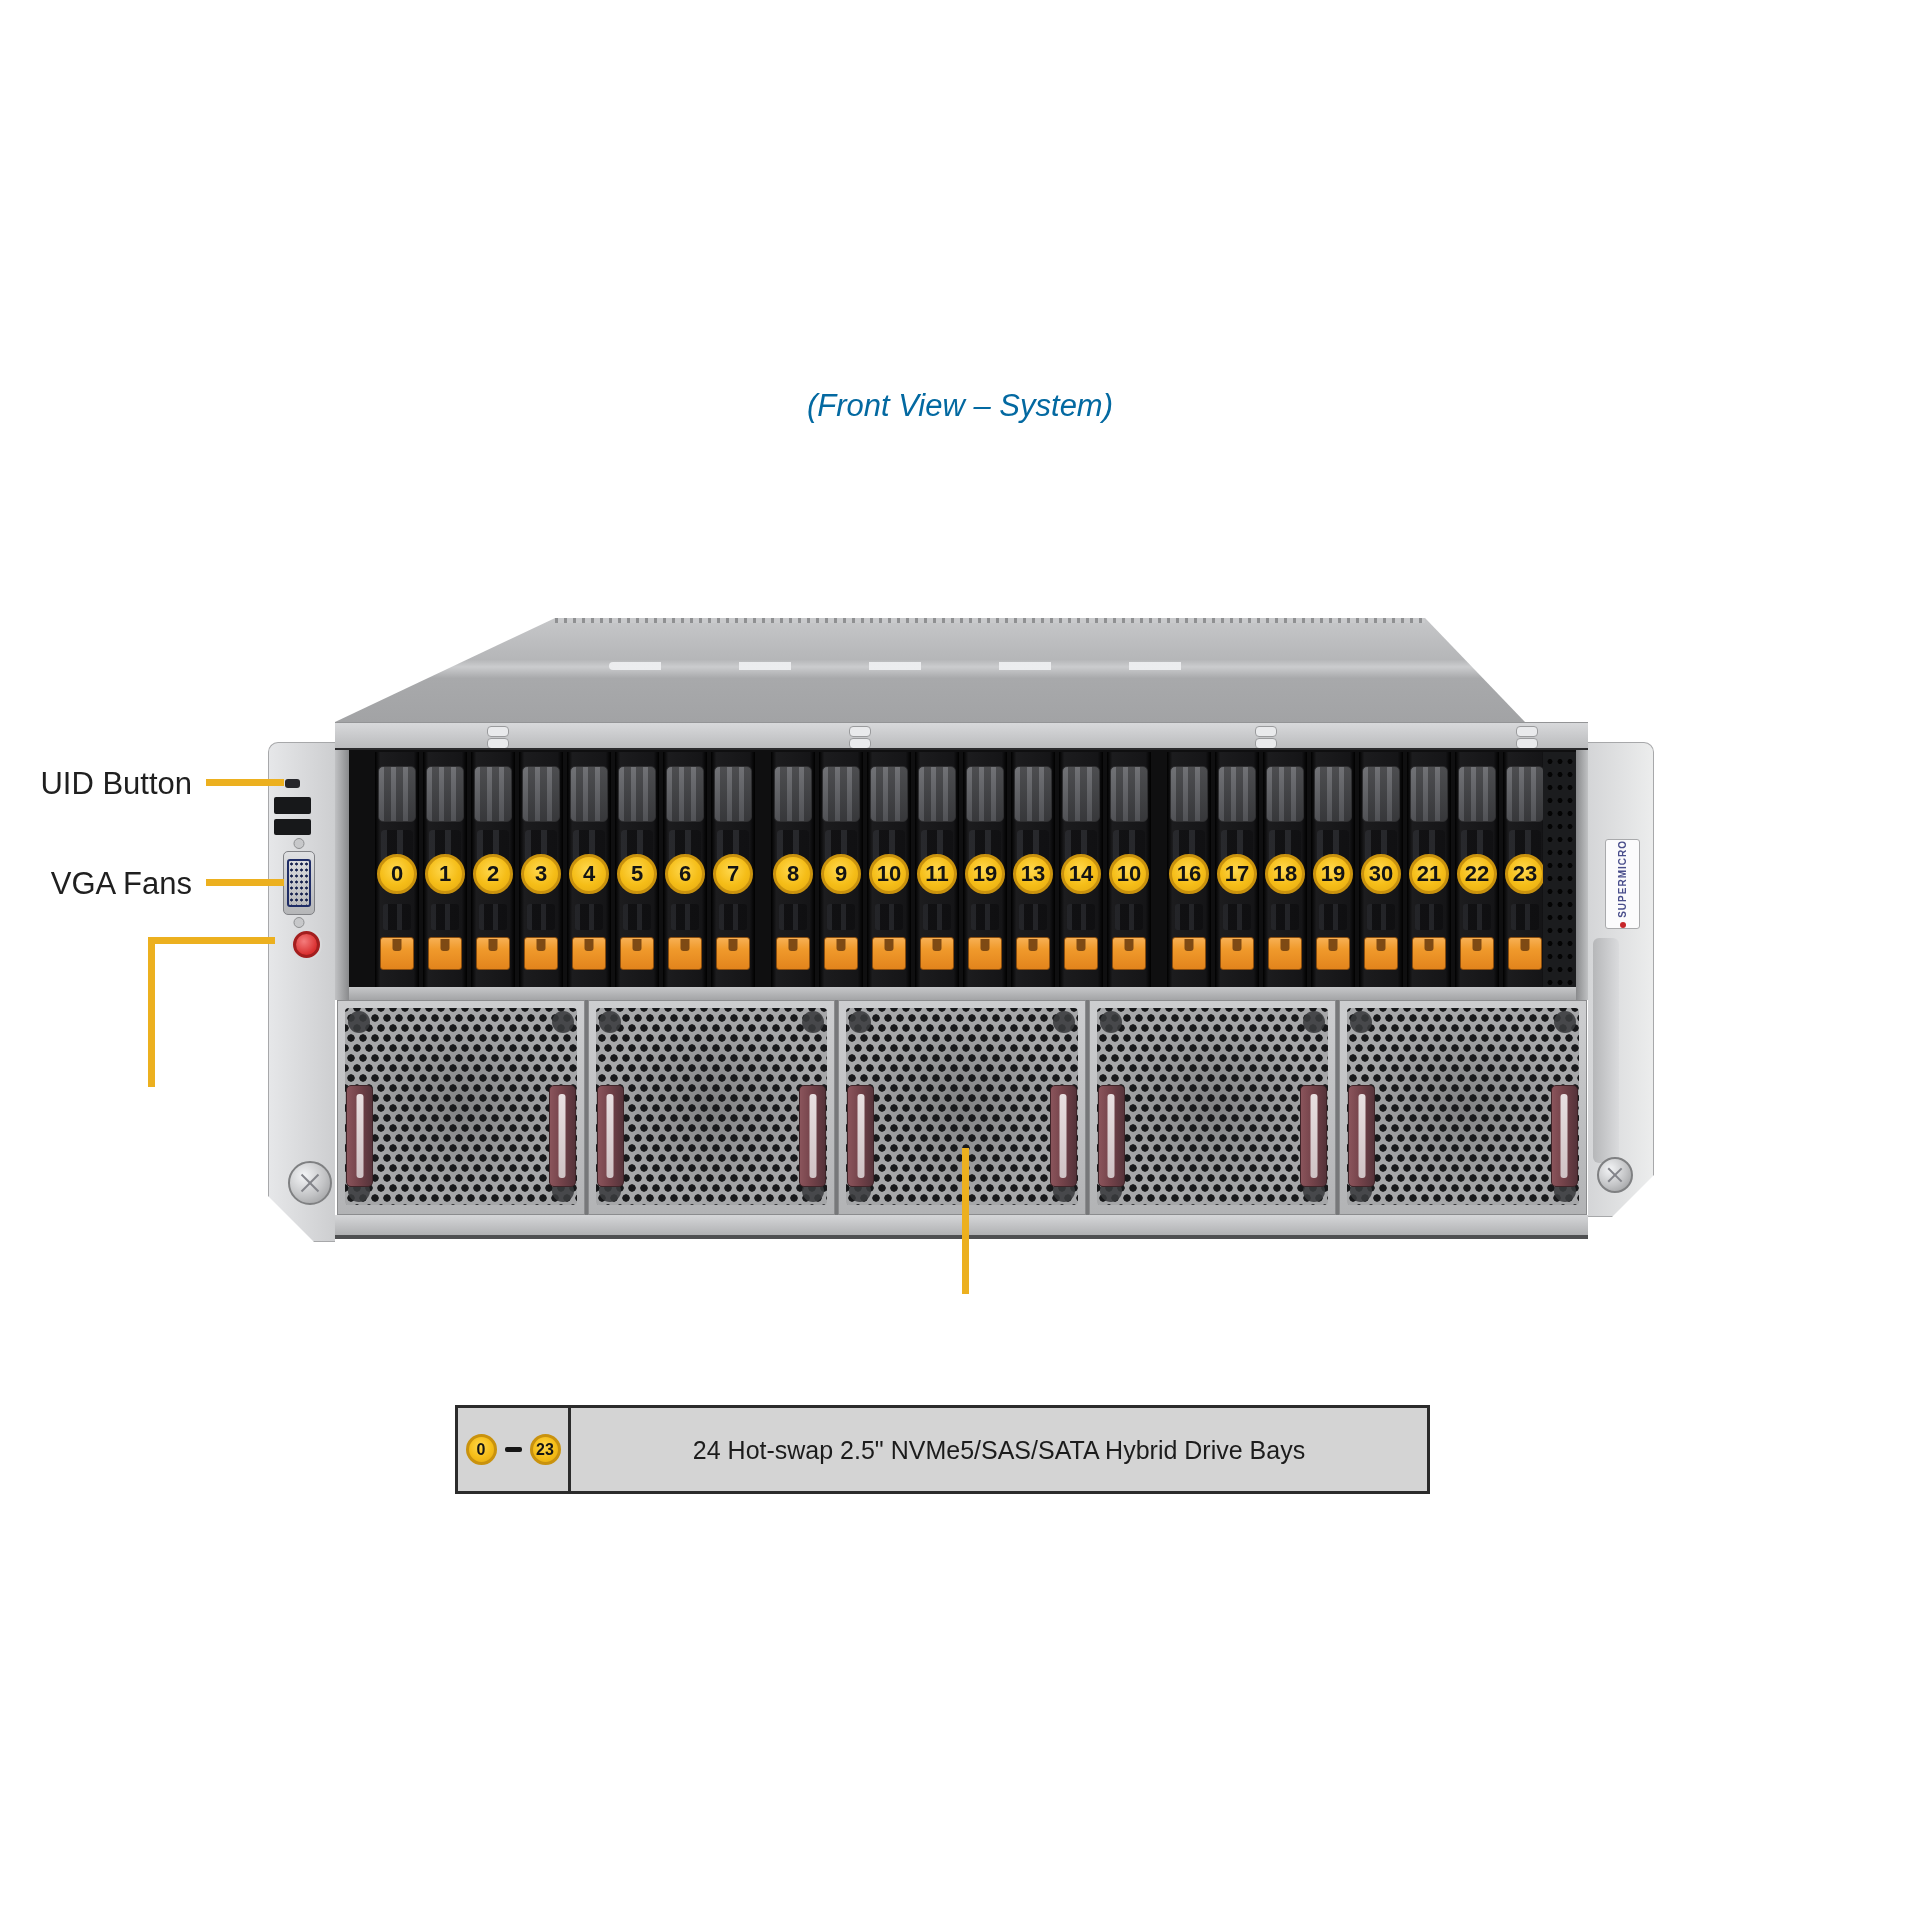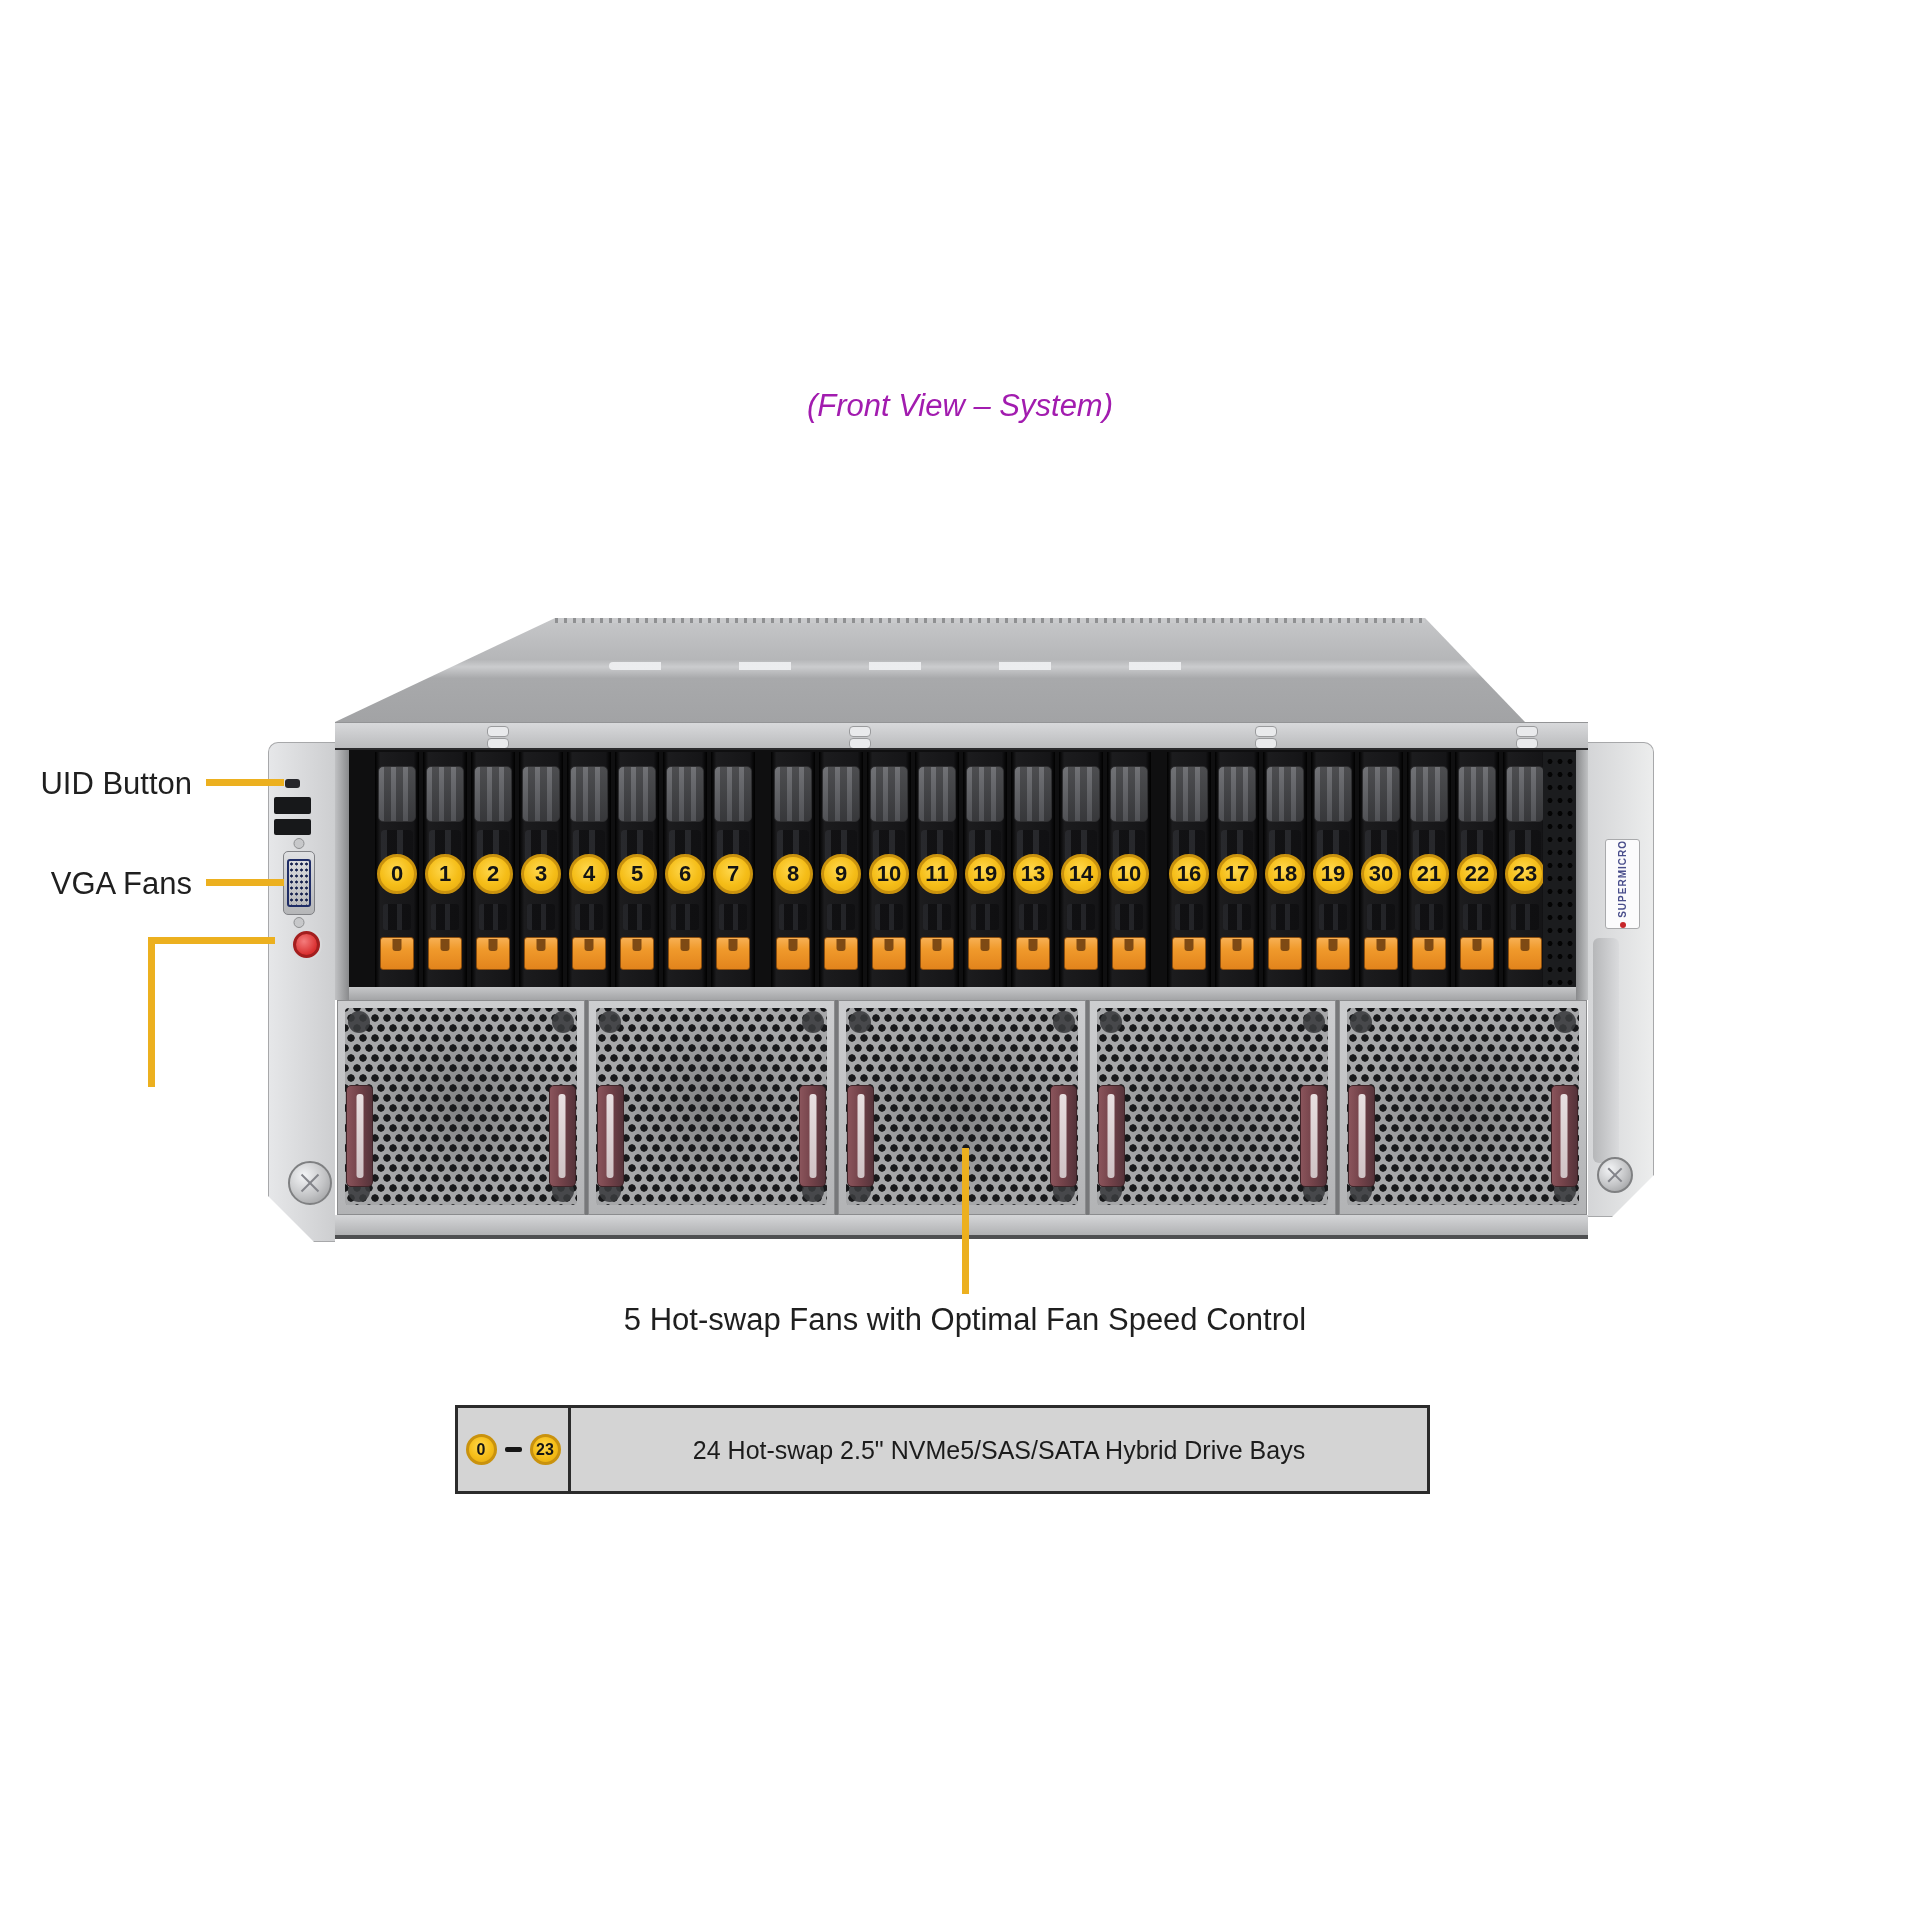--- a/index.html
+++ b/index.html
@@ -1,21 +1,21 @@
 <!DOCTYPE html>
 <html style="--callout-yellow: #ecb01f; --bay-number-yellow: #f5bd17; --bay-number-ring: #c9920e; --latch-orange: #f09a2c; --fan-handle-maroon: #74434a; --power-button-red: #d93030; --vga-blue: #4a63b5; --logo-blue: #4a4f8c; --logo-dot-red: #c6262a;"><head>
 <meta charset="utf-8">
 <style>
   html,body{margin:0;padding:0;background:#fff;}
   .canvas{position:relative;width:1920px;height:1920px;background:#ffffff;
           font-family:"Liberation Sans","DejaVu Sans",sans-serif;overflow:hidden;}
 
   
   .title{position:absolute;left:0;top:388px;width:1920px;text-align:center;
-         font-size:31px;font-style:italic;color:#a21caf;}
+         font-size:31px;font-style:italic;color:#0369a1;}
 
   
   .top-surface{position:absolute;left:335px;top:618px;width:1190px;height:104px;
     clip-path:polygon(18.5% 0,91.6% 0,100% 100%,0 100%);
     background:linear-gradient(180deg,#c6c7c9 0%,#b5b6b8 40%,#cbccce 47%,#a8a9ab 58%,#a2a3a5 100%);}
   .top-surface::before{content:'';position:absolute;left:18.5%;right:8.4%;top:0;height:5px;
     background:repeating-linear-gradient(90deg,#8f9092 0 3px,#c9cacc 3px 9px);}
   .top-surface::after{content:'';position:absolute;left:23%;right:25%;top:44px;height:8px;border-radius:4px;
     background:repeating-linear-gradient(90deg,rgba(238,239,241,.95) 0 52px,rgba(238,239,241,0) 52px 130px);}
 
@@ -424,21 +424,20 @@
   </div>
 
   <div class="callout-line" id="line-uid"></div>
   <div class="callout-line" id="line-vga"></div>
   <div class="callout-line" id="line-power-h"></div>
   <div class="callout-line" id="line-power-v"></div>
   <div class="callout-line" id="line-fan"></div>
 
   <div class="callout-label" id="label-uid">UID Button</div>
   <div class="callout-label" id="label-vga">VGA Fans</div>
-  <div class="callout-label" id="label-fan">5 Hot-swap Fans with Optimal Fan Speed Control</div>
 
   <div class="spec-table">
     <div class="t-row">
       <div class="t-cell-bay">
         <span class="mini-badge">0</span>
         <span class="range-dash"></span>
         <span class="mini-badge">23</span>
       </div>
       <div class="t-cell-desc">
         <div class="desc-lines">

